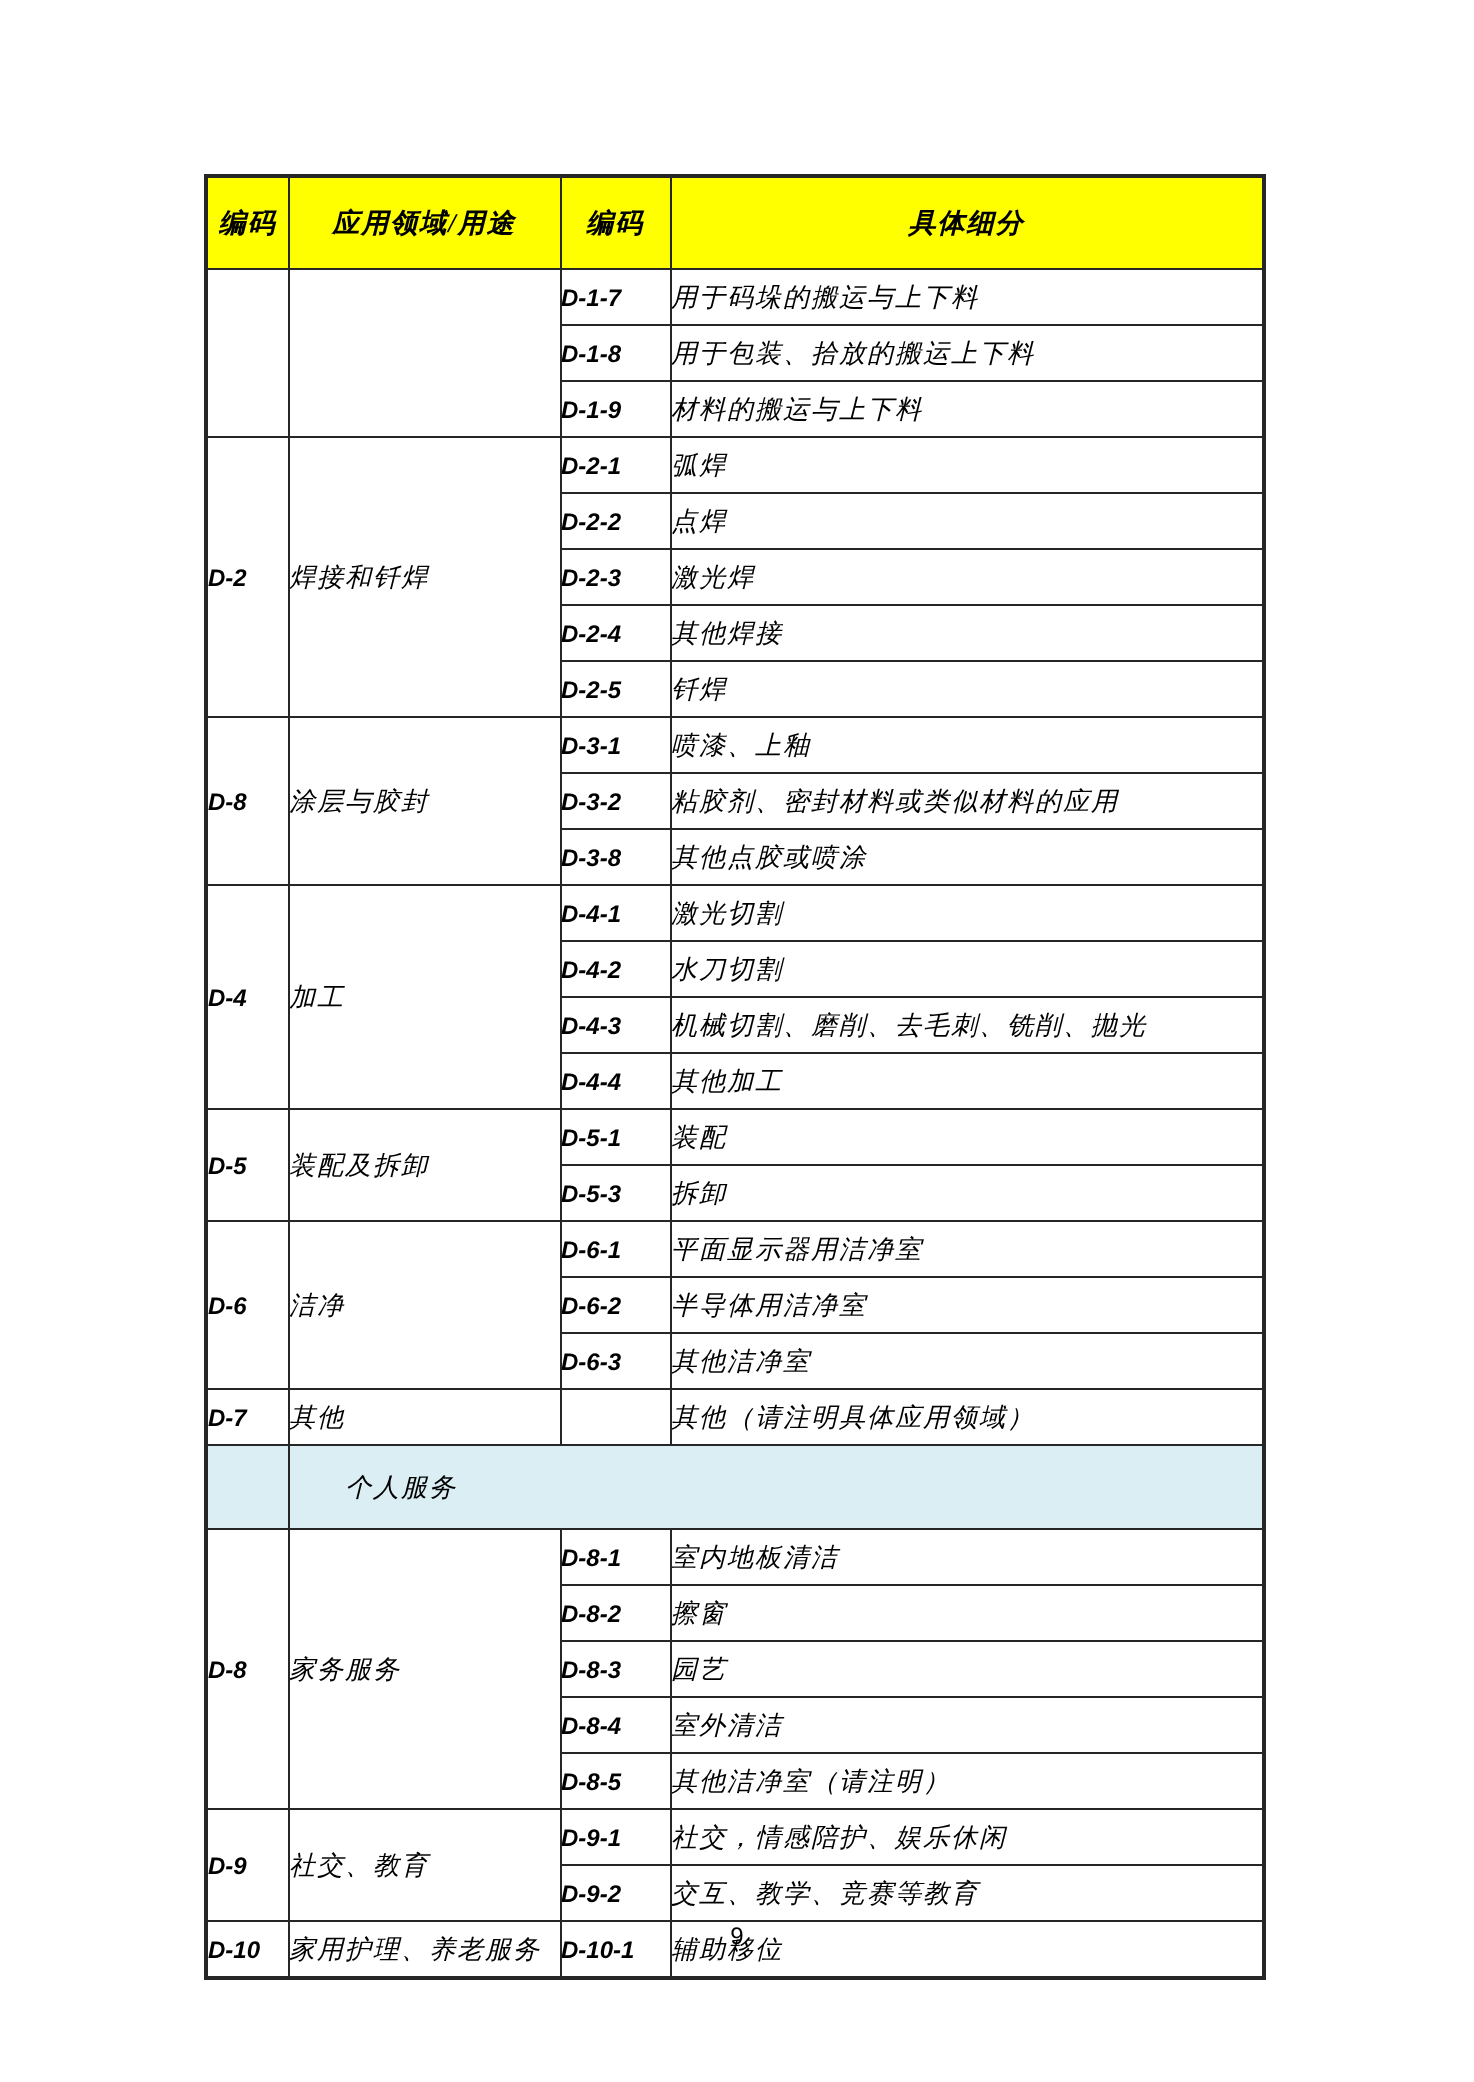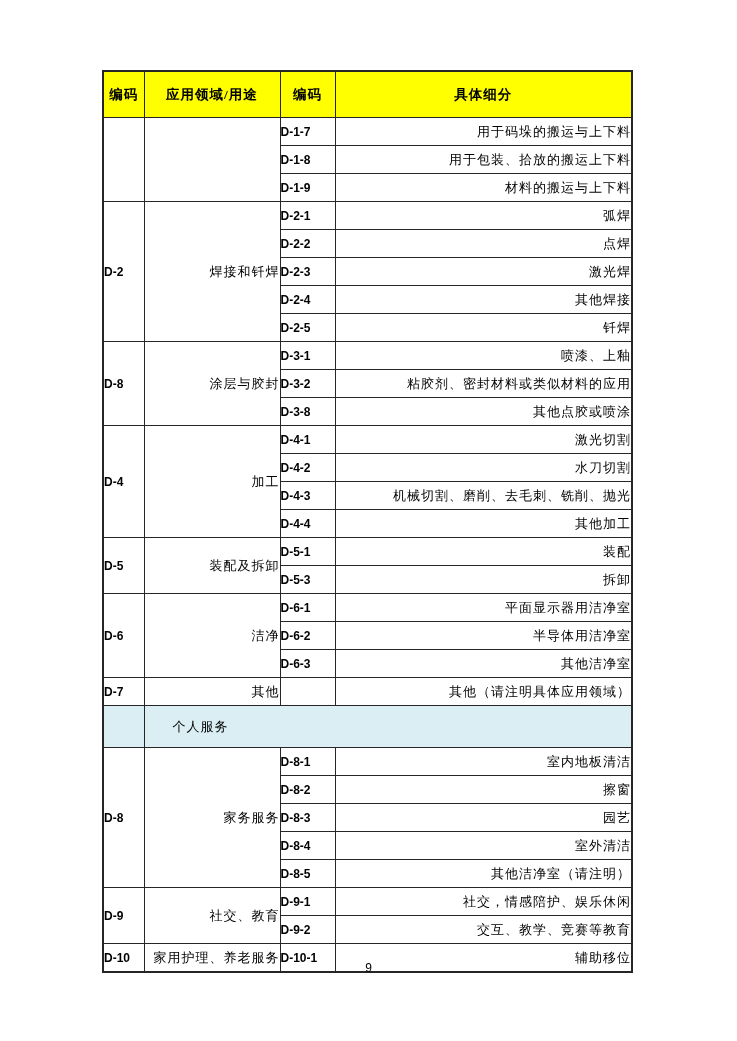--- a/index.html
+++ b/index.html
@@ -12,25 +12,26 @@
     width: 737px;
     height: 1041px;
     background: #ffffff;
     overflow: hidden;
     font-family: "Liberation Serif", "DejaVu Serif", serif;
     color: #000000;
   }
   table.doc-table {
     position: absolute;
     left: 102px;
-    top: 70px;
+    top: 87px;
     width: 529px;
     border-collapse: collapse;
     table-layout: fixed;
     border: 2px solid var(--border-color, #262626);
+    font-style: italic;
   }
   table.doc-table th,
   table.doc-table td {
     border: 1px solid var(--border-color, #262626);
     vertical-align: middle;
     overflow: hidden;
     white-space: nowrap;
     padding: 0;
   }
   thead th {
@@ -41,28 +42,28 @@
     text-align: center;
     letter-spacing: 1px;
   }
   tbody td { height: 27px; font-size: 13px; }
   td.c1 {
     text-align: left;
     font-family: "Liberation Sans", "DejaVu Sans", sans-serif;
     font-weight: bold;
     font-size: 12px;
   }
-  td.c2 { text-align: right; padding-left: 7px; letter-spacing: 1px; }
+  td.c2 { text-align: left; padding-left: 7px; letter-spacing: 1px; }
   td.c3 {
     text-align: left;
     font-family: "Liberation Sans", "DejaVu Sans", sans-serif;
     font-weight: bold;
     font-size: 12px;
   }
-  td.c4 { text-align: right; padding-left: 10px; letter-spacing: 1px; }
+  td.c4 { text-align: left; padding-left: 10px; letter-spacing: 1px; }
   tr.band-row td {
     height: 41px;
     background: var(--band-bg, #daeef3);
   }
   tr.band-row td.band-label {
     text-align: left;
     padding-left: 28px;
     font-size: 13px;
     letter-spacing: 1px;
   }

